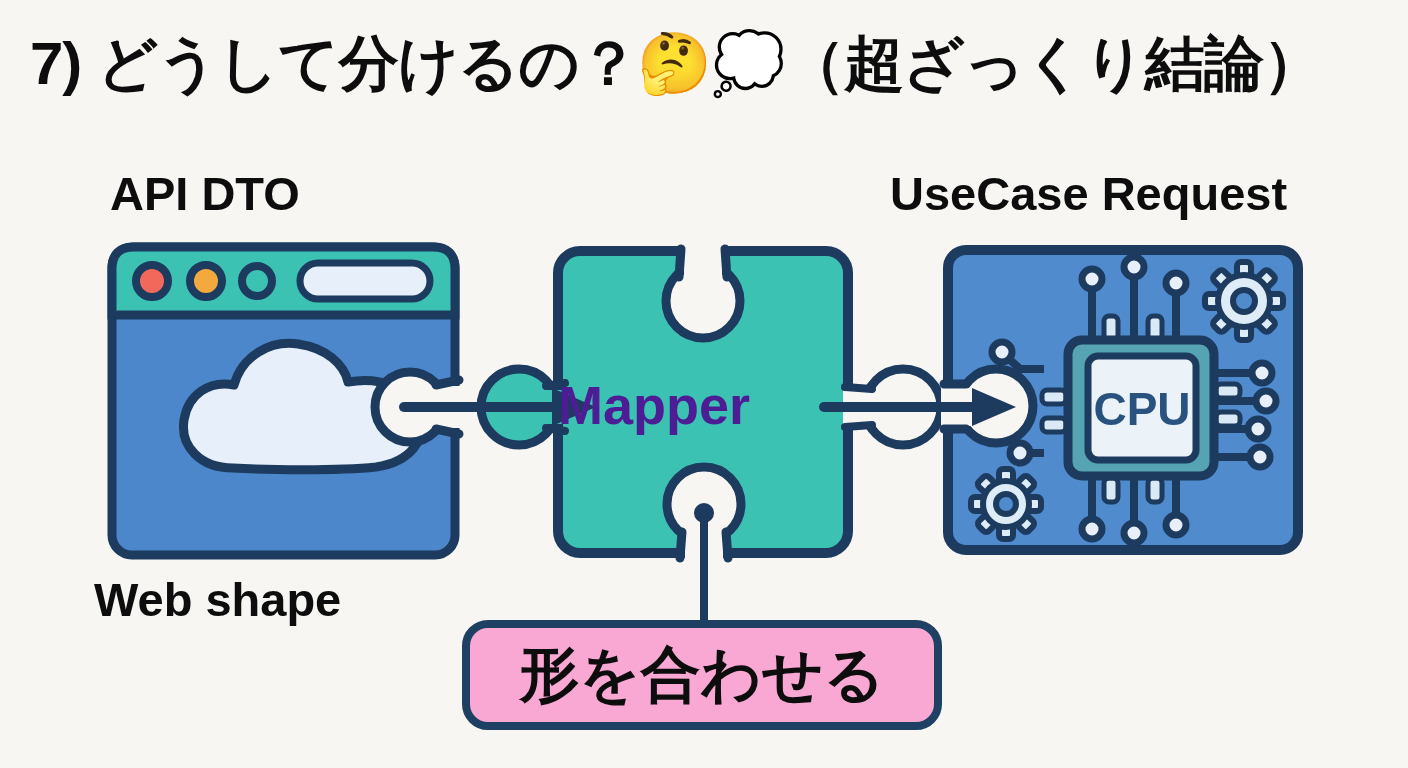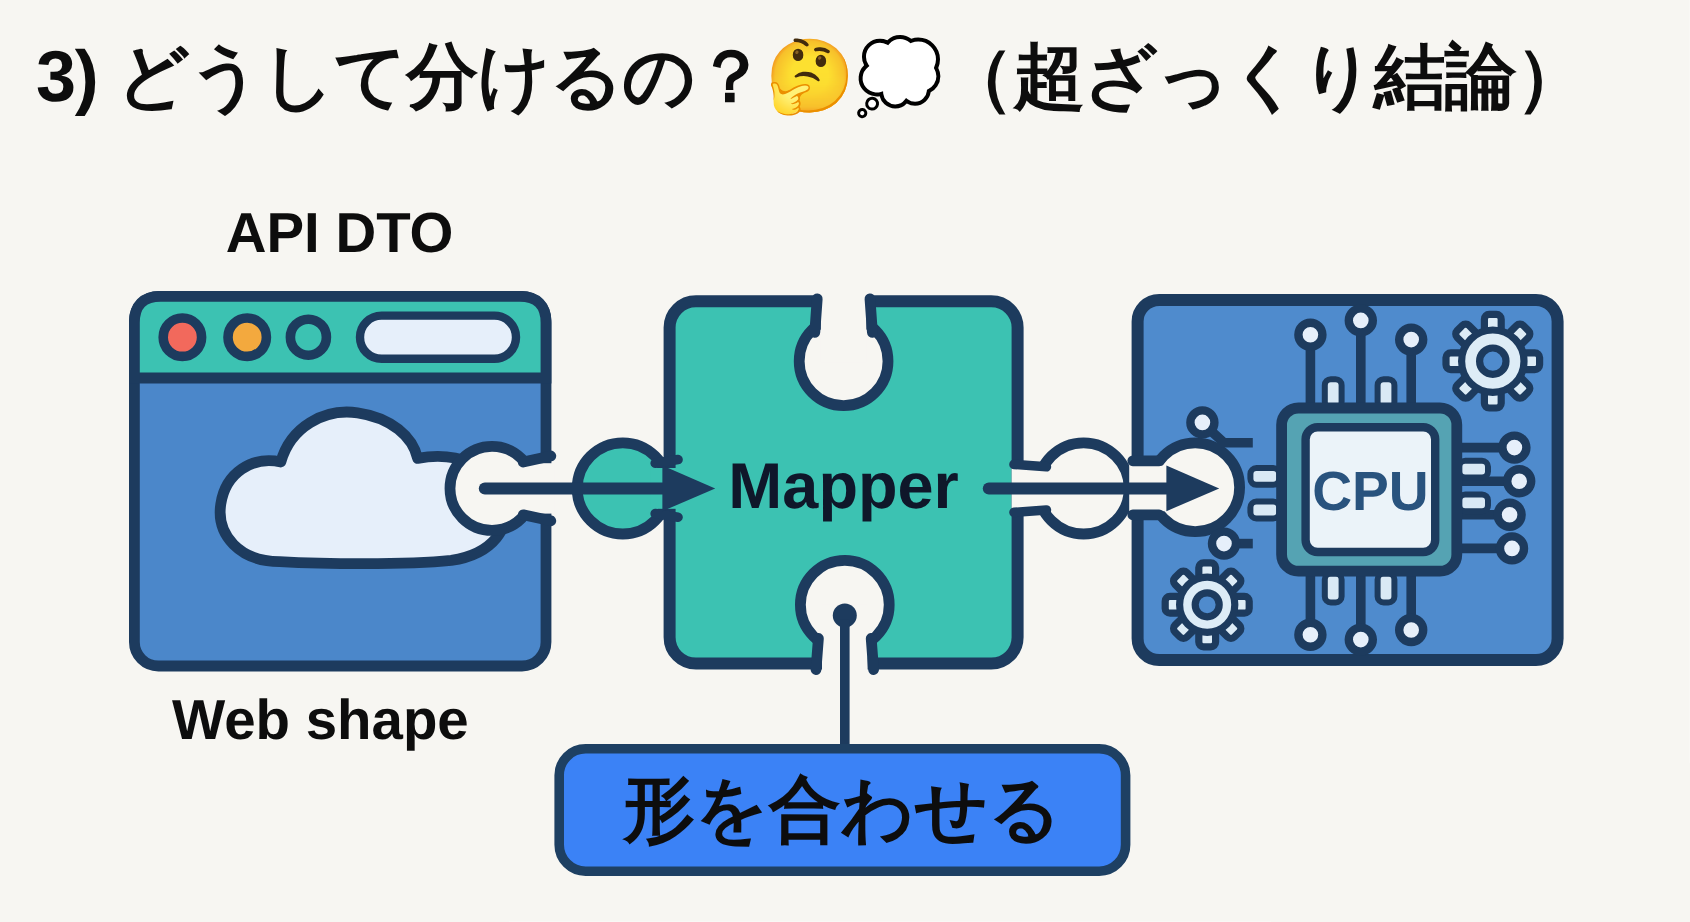--- a/index.html
+++ b/index.html
@@ -6,29 +6,29 @@
   #canvas{
     position:relative;
     width:1408px;height:768px;
     background:#f7f6f2;
     overflow:hidden;
     font-family:"Liberation Sans","DejaVu Sans",sans-serif;
   }
   #art{position:absolute;left:0;top:0;width:1408px;height:768px;}
   .txt{position:absolute;color:#0d0d0d;font-weight:700;white-space:nowrap;}
   .title{left:30px;top:24px;font-size:60px;letter-spacing:-1px;}
-  .lbl{text-align:center;font-size:47px;}
+  .lbl{font-size:47px;}
   .lbl-api{left:110px;top:166px;width:346px;}
   .lbl-usecase{left:890px;top:166px;width:460px;}
   .lbl-web{left:94px;top:572px;width:346px;}
   .lbl-core{left:940px;top:572px;width:360px;}
-  .lbl-mapper{left:558px;top:374px;width:290px;font-size:54px;color:#0f172a;}
+  .lbl-mapper{left:558px;top:374px;width:290px;font-size:54px;color:#4c1d95;}
   .callout{
     position:absolute;left:462px;top:620px;width:464px;height:94px;
-    background:#3b82f6;border:8px solid #1e4063;border-radius:26px;
+    background:#f9a8d4;border:8px solid #1e4063;border-radius:26px;
     display:flex;align-items:center;justify-content:center;
     font-size:60px;font-weight:700;color:#0d0d0d;
   }
 </style>
 </head>
 <body>
 
 <div id="canvas">
 
   <svg id="art" viewBox="0 0 1408 768">
@@ -164,21 +164,22 @@
     <g>
       <path d="M404 407 H554" stroke="#1d3b5e" stroke-width="10" stroke-linecap="round" fill="none"></path>
       <polygon points="552,388 596,407 552,426" fill="#1d3b5e"></polygon>
     </g>
     <g>
       <path d="M824 407 H974" stroke="#1d3b5e" stroke-width="10" stroke-linecap="round" fill="none"></path>
       <polygon points="972,388 1016,407 972,426" fill="#1d3b5e"></polygon>
     </g>
   </svg>
 
-  <div class="txt title">3) どうして分けるの？🤔💭（超ざっくり結論）</div>
+  <div class="txt title">7) どうして分けるの？🤔💭（超ざっくり結論）</div>
   <div class="txt lbl lbl-api">API DTO</div>
+  <div class="txt lbl lbl-usecase">UseCase Request</div>
   <div class="txt lbl lbl-web">Web shape</div>
   <div class="txt lbl lbl-mapper">Mapper</div>
   <div class="callout">
     <span>形を合わせる</span>
   </div>
 
 </div>
 
 </body></html>

